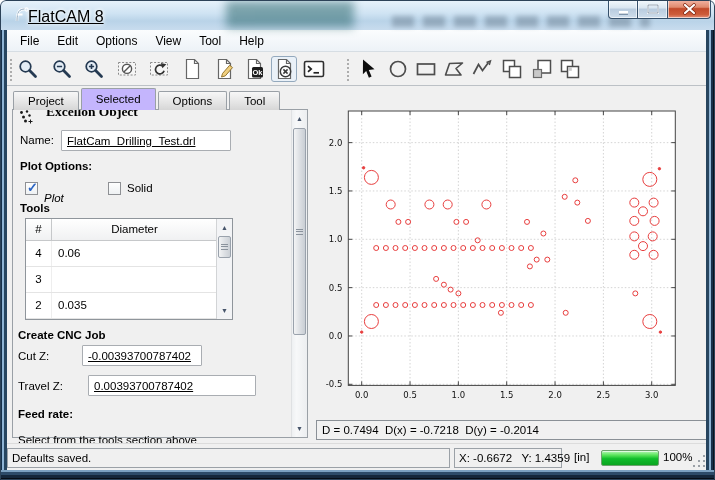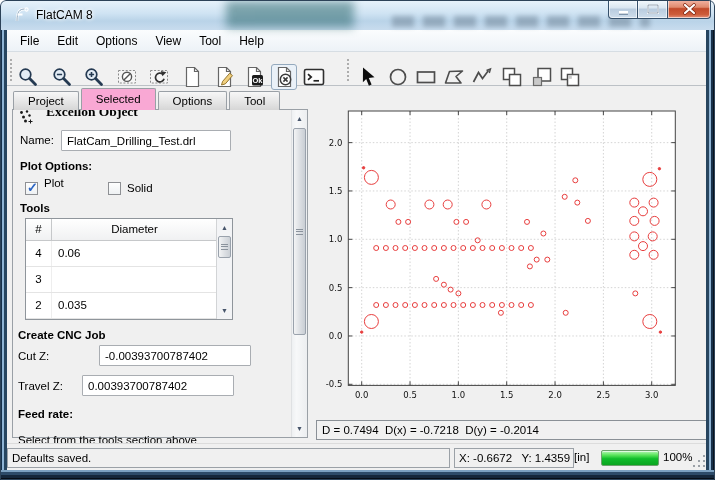--- a/index.html
+++ b/index.html
@@ -14,65 +14,65 @@
 
   
   .titlebar { position:absolute; left:0; top:0; width:715px; height:30px; z-index:5;
     background:linear-gradient(180deg,#e8f3fb 0%,#cfe3f3 45%,#b9d3e8 70%,#c8dcee 100%); }
   .blob-teal { position:absolute; left:226px; top:1px; width:128px; height:27px;
     background:#205f63; filter:blur(5px); opacity:.5; }
   .blob-text { position:absolute; left:392px; top:16px; width:258px; height:11px;
     background:repeating-linear-gradient(90deg,#64788a 0 22px,transparent 22px 31px);
     filter:blur(2.5px); opacity:.45; }
   .app-icon { position:absolute; left:13px; top:6px; width:17px; height:17px; }
-  .win-title { position:absolute; left:36px; top:8px; font-size:12px; color:#000;
-    text-shadow:0 0 4px #fff,0 0 4px #fff; }
+  .win-title { position:absolute; left:28px; top:8px; font-size:16px; color:#000;
+    text-shadow:0 0 4px #fff,0 0 4px #fff;text-decoration:underline; }
   .capbtns { position:absolute; right:4px; top:0; height:19px; display:flex; z-index:6; }
   .capbtn { height:19px; border:1px solid #35506b; border-top:none;
     background:linear-gradient(180deg,#f4fafd 0%,#d8e5f0 45%,#b8cbde 50%,#cfdeec 100%);
     box-shadow:inset 0 0 0 1px rgba(255,255,255,.6); display:flex; align-items:center; justify-content:center; }
   .capbtn.minb { width:30px; border-radius:0 0 0 4px; }
   .capbtn.maxb { width:29px; border-left:none; border-right:none; }
   .capbtn.closeb { width:44px; border-radius:0 0 4px 0;
     background:linear-gradient(180deg,#f3b5a5 0%,#e08a6e 40%,#c24a2b 48%,#cd5c3a 80%,#e4907a 100%); }
 
   
   .menubar { position:absolute; left:1px; top:30px; width:713px; height:22px; z-index:4;
     background:linear-gradient(180deg,#fbfdfe,#edf2f7); border-bottom:1px solid #d6dde3;
     display:flex; align-items:flex-end; padding-left:10px; }
   .menu-item { font-size:12px; color:#000; padding:3px 9px; }
 
   
   .toolbar { position:absolute; left:7px; top:52px; width:701px; height:34px;
     background:#f1f1f1; border-bottom:1px solid #bcc1c6; z-index:2; }
   .tb-handle { position:absolute; top:6px; width:4px; height:23px;
     background-image:radial-gradient(#adadad 34%,transparent 36%); background-size:4px 4px; }
-  .tbtn { position:absolute; top:12px; width:26px; height:26px; border:1px solid transparent;
+  .tbtn { position:absolute; top:4px; width:26px; height:26px; border:1px solid transparent;
     border-radius:3px; display:flex; align-items:center; justify-content:flex-end; }
   .tbtn.pressed { border-color:#94a9bd; background:#eaf1f8; }
 
   
   .tabbar { position:absolute; left:13px; top:88px; height:22px; display:flex;
     align-items:flex-end; z-index:3;text-align:center; }
   .tab { height:19px; line-height:18px; padding:0 14px; font-size:11.5px; color:#000;
     background:linear-gradient(#f7f7f7,#e4e4e4 60%,#d6d6d6); border:1px solid #9aa0a6;
     border-bottom:none; border-radius:2px 2px 0 0; margin-right:2px; }
-  .tab.active { height:22px; line-height:21px; background:#f9a8d4; position:relative; z-index:4; }
+  .tab.active { height:22px; line-height:21px; background:#c4b5fd; position:relative; z-index:4; }
   .pane { position:absolute; left:12px; top:109px; width:296px; height:329px;
     border:1px solid #9aa0a6; background:#f0f0f0; z-index:1; }
 
   .lbl { position:absolute; z-index:2; font-size:11.5px; color:#000; white-space:nowrap; }
   .bold { font-weight:bold; }
   .clip { overflow:hidden; }
   .obj-title-wrap { position:absolute; left:16px; top:110px; width:268px; height:14px; z-index:2; overflow:hidden; }
   .obj-title { position:absolute; left:30px; top:-6px; font-size:13.5px; font-weight:bold; white-space:nowrap;font-family:Liberation Serif, serif; }
   .obj-icon { position:absolute; left:2px; top:-1px; }
 
   .tbox { position:absolute; z-index:2; height:21px; border:1px solid #a9adb2; border-radius:1px;
-    background:#fff; font-family:"Liberation Sans",sans-serif; font-size:11.5px; color:#000; padding:0 5px; }
+    background:#fff; font-family:"Liberation Sans",sans-serif; font-size:11.5px; color:#000; padding:0 5px;text-decoration:underline; }
   .cb { position:absolute; z-index:2; width:13px; height:13px; border:1px solid #8e9094;
     background:linear-gradient(#fefefe,#eef1f3); }
   .cb.checked::after { content:"✓"; position:absolute; left:1px; top:-3px;
     color:#2d66c4; font-size:13px; font-weight:bold; }
 
   .tools-table { position:absolute; left:25px; top:218px; width:208px; height:102px;
     border:1px solid #8f959b; background:#fff; z-index:2; }
   .tt-head { display:flex; height:22px; width:191px;
     background:linear-gradient(#ffffff,#f0f1f2); border-bottom:1px solid #c6c8ca; }
   .tt-h1 { width:26px; border-right:1px solid #c6c8ca; text-align:center; line-height:21px; font-size:11.5px; }
@@ -315,21 +315,21 @@
     </svg>
     <span class="obj-title">Excellon Object</span>
   </div>
 
   <span class="lbl" style="left:20px; top:134px;">Name:</span>
   <input class="tbox" style="left: 61px; top: 130px; width: 170px;" value="FlatCam_Drilling_Test.drl">
 
   <span class="lbl bold" style="left:20px; top:160px;">Plot Options:</span>
 
   <div class="cb checked" style="left:25px; top:182px;"></div>
-  <span class="lbl" style="left:44px; top:177px;">Plot</span>
+  <span class="lbl" style="left:44px; top:192px;font-style:italic;">Plot</span>
   <div class="cb" style="left:108px; top:182px;"></div>
   <span class="lbl" style="left:127px; top:182px;">Solid</span>
 
   <span class="lbl bold" style="left:20px; top:202px;">Tools</span>
 
   <div class="tools-table">
     <div class="tt-head">
       <div class="tt-h1">#</div>
       <div class="tt-h2">Diameter</div>
     </div>
@@ -349,23 +349,23 @@
     <div class="tt-sb">
       <div class="sb-arrow" style="top:1px">▲</div>
       <div class="tt-thumb grip"></div>
       <div class="sb-arrow" style="bottom:1px">▼</div>
     </div>
   </div>
 
   <span class="lbl bold" style="left:18px; top:329px;">Create CNC Job</span>
 
   <span class="lbl" style="left:18px; top:350px;">Cut Z:</span>
-  <input class="tbox" style="left: 82px; top: 345px; width: 152px; margin-left: 17px;" value="-0.00393700787402">
+  <input class="tbox" style="left: 82px; top: 345px; width: 120px;" value="-0.00393700787402">
   <span class="lbl" style="left:18px; top:380px;">Travel Z:</span>
-  <input class="tbox" style="left: 82px; top: 375px; width: 152px;" value="0.00393700787402">
+  <input class="tbox" style="left: 88px; top: 375px; width: 168px;" value="0.00393700787402">
   <span class="lbl" style="left:18px; top:408px;font-weight:bold;">Feed rate:</span>
 
   <span class="lbl clip" style="left:18px; top:426px; height:12px;margin-top:8px;">Select from the tools section above</span>
 
   <div class="psb">
     <div class="sb-arrow" style="top:1px">▲</div>
     <div class="psb-thumb grip"></div>
     <div class="sb-arrow" style="bottom:1px">▼</div>
   </div>
 
@@ -499,21 +499,21 @@
       <circle cx="323.3" cy="205.4" r="2.5" fill="none" stroke="#e83e3e" stroke-width="1"></circle>
       <circle cx="51.6" cy="79.8" r="1.2" fill="#e83e3e" stroke="#e83e3e" stroke-width="1"></circle>
       <circle cx="347.4" cy="80.7" r="1.2" fill="#e83e3e" stroke="#e83e3e" stroke-width="1"></circle>
       <circle cx="49.7" cy="244.1" r="1.2" fill="#e83e3e" stroke="#e83e3e" stroke-width="1"></circle>
       <circle cx="348.4" cy="244.1" r="1.2" fill="#e83e3e" stroke="#e83e3e" stroke-width="1"></circle>
     </svg>
   <div class="readout">D = 0.7494  D(x) = -0.7218  D(y) = -0.2014</div>
 
   <div class="statusbar">
     <div class="sbox" style="left:0px; width:443px;">Defaults saved.</div>
-    <div class="sbox" style="left:447px; width:120px;">X: -0.6672   Y: 1.4359</div>
+    <div class="sbox" style="left:447px; width:108px;">X: -0.6672   Y: 1.4359</div>
     <span class="units" style="left:567px;">[in]</span>
     <div class="progress" id="progressbar" style="left:594px; width:58px;"></div>
     <span class="pct" style="left:656px;">100%</span>
     <div class="grip-corner"></div>
   </div>
 
   <div class="b-left"></div>
   <div class="b-right"></div>
   <div class="b-bottom"></div>
 </div>

